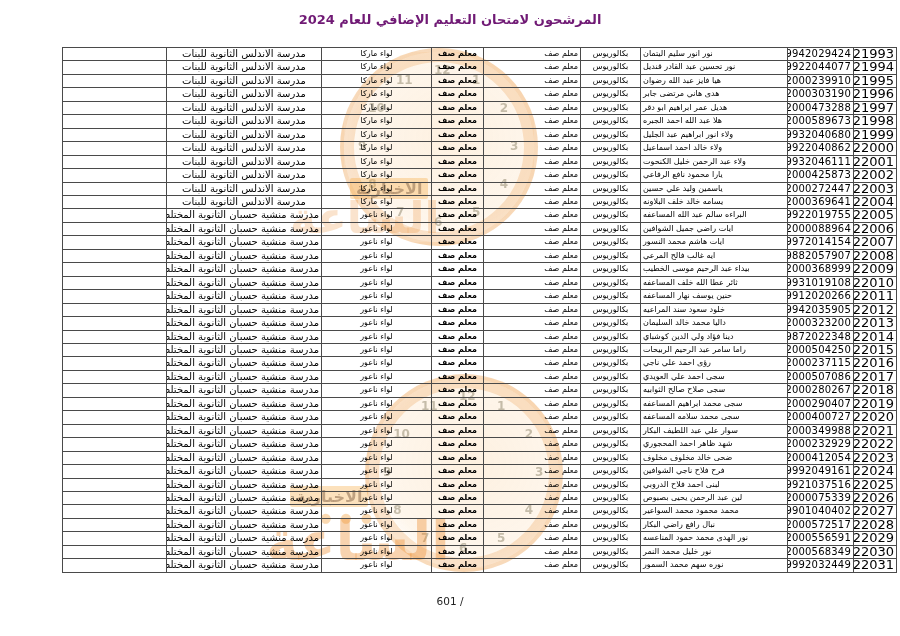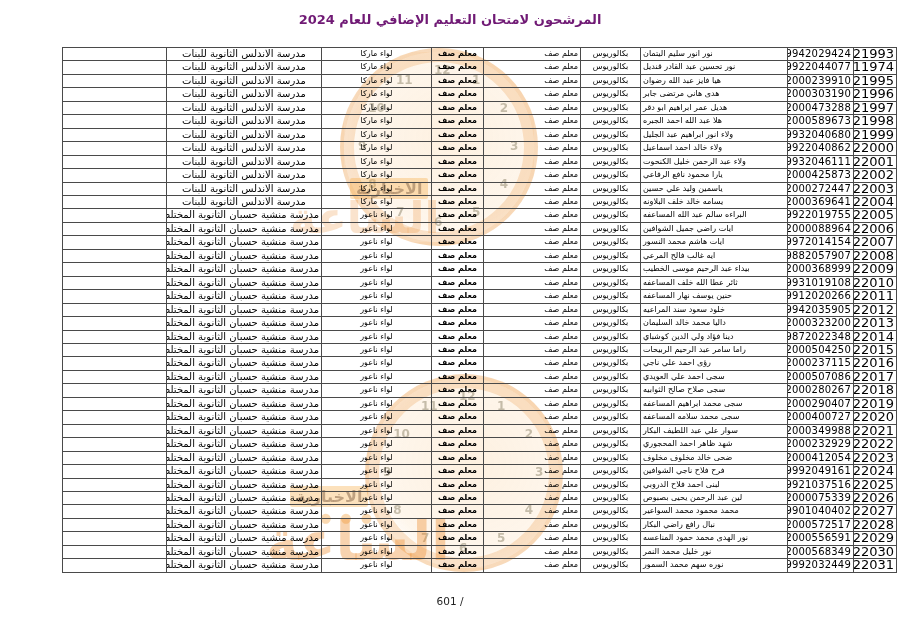--- a/index.html
+++ b/index.html
@@ -123,21 +123,21 @@
           <td class="c-id">9942029424</td>
           <td class="c-name">نور انور سليم اليتمان</td>
           <td class="c-degree">بكالوريوس</td>
           <td class="c-job">معلم صف</td>
           <td class="c-job2">معلم صف</td>
           <td class="c-district">لواء ماركا</td>
           <td class="c-school">مدرسة الاندلس الثانوية للبنات</td>
           <td class="c-notes"></td>
         </tr>
         <tr>
-          <td class="c-seq">11974</td>
+          <td class="c-seq">21994</td>
           <td class="c-id">9922044077</td>
           <td class="c-name">نور تحسين عبد القادر قنديل</td>
           <td class="c-degree">بكالوريوس</td>
           <td class="c-job">معلم صف</td>
           <td class="c-job2">معلم صف</td>
           <td class="c-district">لواء ماركا</td>
           <td class="c-school">مدرسة الاندلس الثانوية للبنات</td>
           <td class="c-notes"></td>
         </tr>
         <tr>

